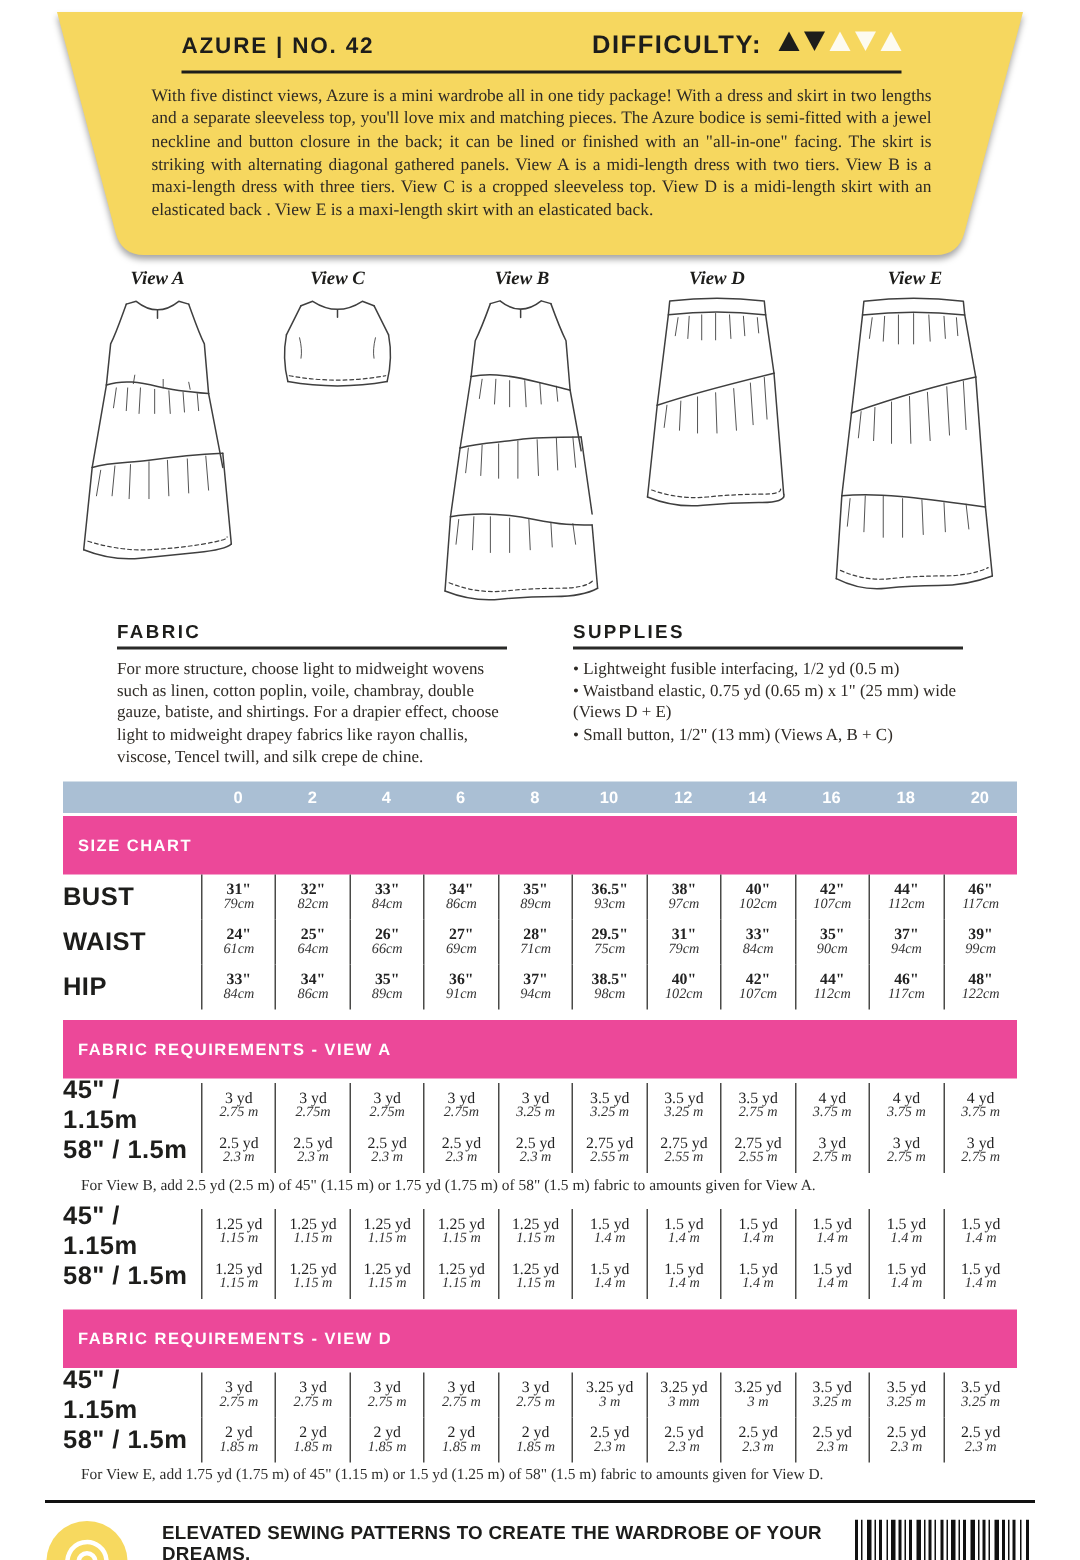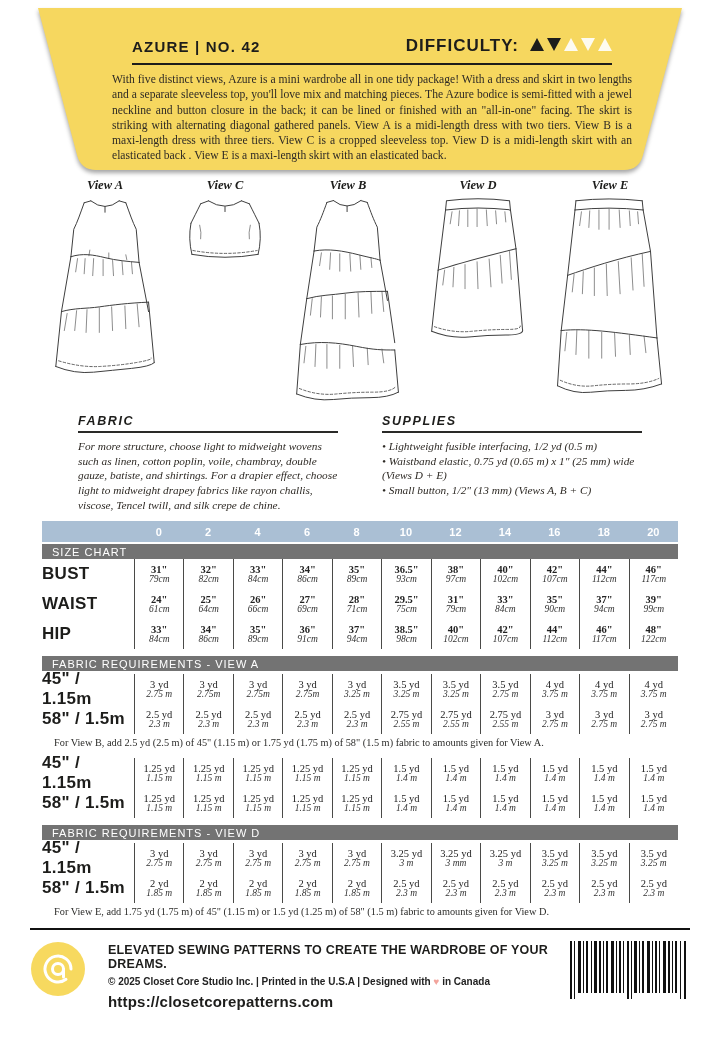--- a/index.html
+++ b/index.html
@@ -6,22 +6,22 @@
   html,body { background:#e9e9e9; }
   .page {
     width:720px; height:1040px; background:#ffffff; position:relative;
     margin:0 auto; overflow:hidden;
     font-family:"Liberation Sans", sans-serif; color:#1d1d1b;
   }
   
   .banner { position:relative; margin:8px 30px 0; height:162px;
             filter:drop-shadow(0 3px 2px rgba(0,0,0,.35)); }
   .banner svg.shape { position:absolute; left:0; top:0; }
-  .banner-inner { position:absolute; left:12px; top:0; width:100%; height:100%;
-                  padding:28px 70px 0; }
+  .banner-inner { position:absolute; left:1px; top:0; width:100%; height:100%;
+                  padding:12px 70px 0; }
   .title-row { display:flex; justify-content:space-between; align-items:center;
                padding:0 20px; }
   .pattern-title { font-size:15px; font-weight:700; letter-spacing:1.2px; }
   .difficulty { display:flex; align-items:center; }
   .difficulty-label { font-size:17px; font-weight:700; letter-spacing:1px; margin-right:8px; }
   .tri { width:0; height:0; display:inline-block; margin-left:3px; }
   .tri[data-variant="up-filled"]   { border-left:7px solid transparent; border-right:7px solid transparent; border-bottom:13px solid #1d1d1b; }
   .tri[data-variant="down-filled"] { border-left:7px solid transparent; border-right:7px solid transparent; border-top:13px solid #1d1d1b; }
   .tri[data-variant="up-empty"]    { border-left:7px solid transparent; border-right:7px solid transparent; border-bottom:13px solid #fdfbf0; }
   .tri[data-variant="down-empty"]  { border-left:7px solid transparent; border-right:7px solid transparent; border-top:13px solid #fdfbf0; }
@@ -31,36 +31,36 @@
                  text-align:justify; }
   
   .views { margin:8px 52px 0; display:flex; justify-content:space-between;
            align-items:flex-start; height:228px; }
   .view { display:flex; flex-direction:column; align-items:center; }
   .view-label { font-family:"Liberation Serif", serif; font-style:italic;
                 font-weight:700; font-size:12.5px; margin-bottom:3px; }
   .drawing path, .drawing circle, .drawing line { vector-effect:non-scaling-stroke; }
   
   .two-col { margin:8px 78px 0; display:flex; gap:44px; }
-  .col { flex:1;font-style:italic; }
+  .col { flex:1; }
   .col-heading { font-size:12.5px; font-weight:700; letter-spacing:1.6px;
                  padding-bottom:3px; border-bottom:2px solid #2a2a28; }
   .col-body { margin-top:6px; font-family:"Liberation Serif", serif;
               font-size:11.3px; line-height:1.3; color:#2e2a25; }
   .supplies-list { list-style:none; }
   .supplies-list li::before { content:"• "; }
   
   .tables { margin:9px 42px 0; }
   .sizes-bar { display:flex; background:#aabfd4; height:21px; margin-bottom:2px; }
   .sizes-bar .spacer { width:92px; }
   .sizes-bar .size-col { flex:1; display:flex; align-items:center; justify-content:center;
                          color:#fff; font-weight:700; font-size:11px; }
-  .section-bar { background:#737373; color:#fff; height:15px; display:flex;
+  .section-bar { background:#ec4899; color:#fff; height:39px; display:flex;
                  align-items:center; padding:0 10px; font-size:11px;
-                 font-weight:400; letter-spacing:1px; }
+                 font-weight:700; letter-spacing:1px; }
   .t-row { display:flex; height:30px; }
   .t-row .row-label { width:92px; display:flex; align-items:center;
                       font-weight:700; font-size:17px; letter-spacing:.3px; }
   .cells { flex:1; display:flex; }
   .cell { flex:1; border-left:1px solid #4a4a48; display:flex; flex-direction:column;
           align-items:center; justify-content:center; line-height:1.05;
           font-family:"Liberation Serif", serif; }
   .cell .imp { font-size:10.5px; font-weight:700; color:#222; }
   .cell .met { font-size:9.5px; font-style:italic; color:#333; }
   .req .cell .imp { font-weight:400; }

